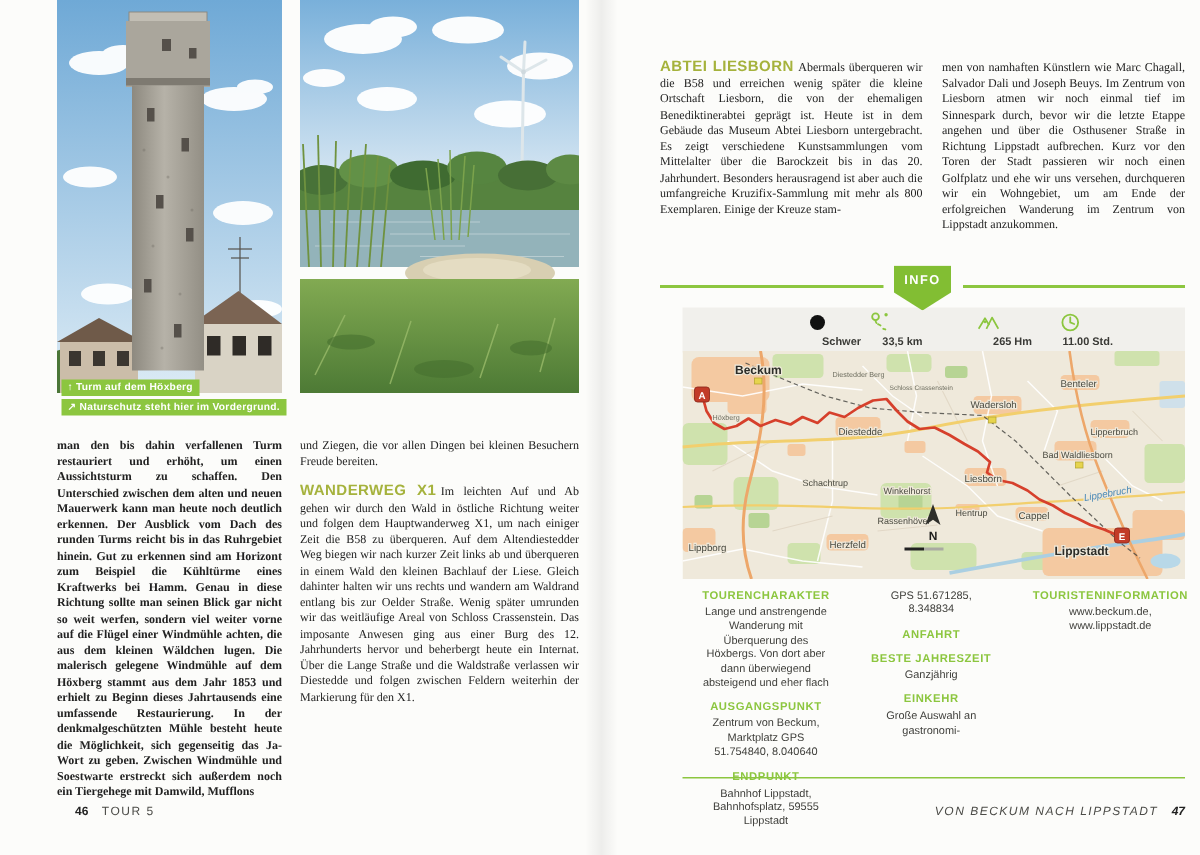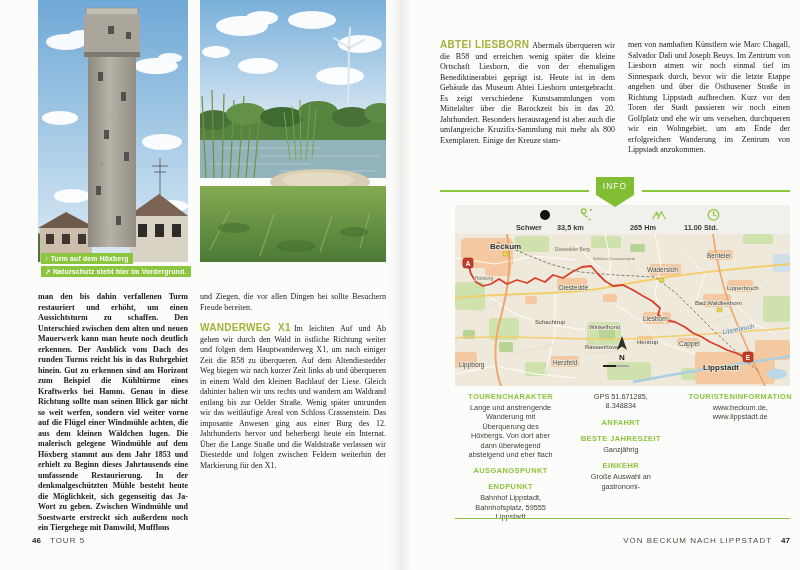--- a/index.html
+++ b/index.html
@@ -22,45 +22,45 @@
     color:#a5b23c;letter-spacing:.3px;margin-right:3px;}
   #lcol1{left:38px;top:292px;width:150px;font-weight:bold;}
   #lcol2{left:200px;top:292px;width:186px;}
   #rcol1{left:440px;top:40px;width:175px;}
   #rcol2{left:628px;top:40px;width:162px;}
   
   .divline{position:absolute;height:1.5px;background:#8cc63f;top:190px;}
   #divl{left:440px;width:149px;}
   #divr{left:642px;width:148px;}
   .badge{position:absolute;left:596px;top:177px;width:38px;height:30px;background:#82be33;
-    clip-path:polygon(0 0,100% 0,100% 60%,50% 100%,0 60%);color:#fff;font-weight:normal;
+    clip-path:polygon(0 0,100% 0,100% 60%,50% 100%,0 60%);color:#fff;font-weight:bold;
     font-size:8.5px;letter-spacing:1px;text-align:center;line-height:19px;z-index:3;}
   
   .stats{position:absolute;left:455px;top:205px;width:335px;height:30px;background:#f1f0ec;}
-  .stat{position:absolute;top:2px;width:58px;text-align:left;}
+  .stat{position:absolute;top:2px;width:58px;text-align:right;}
   .stat .ic{height:15px;display:flex;align-items:center;justify-content:center;}
   .stat .lb{font-size:7.3px;font-weight:bold;color:#3a3a36;margin-top:1px;}
   .dot{width:10px;height:10px;border-radius:50%;background:#111;display:inline-block;}
   
   #map{position:absolute;left:455px;top:234px;width:335px;height:152px;}
   .mlbl{font-family:"Liberation Sans",sans-serif;fill:#4a4a40;paint-order:stroke;
     stroke:#efe9db;stroke-width:1.6px;}
   .mbold{font-weight:bold;fill:#2d2d28;}
   .msmall{fill:#6e6e60;}
   .mblue{fill:#4a88b5;font-style:italic;}
   
   .details{position:absolute;left:452px;top:392px;width:340px;display:flex;gap:9px;}
   .dcol{flex:1;text-align:center;margin-left:16px;}
   .dhead{font-size:7.5px;font-weight:bold;color:#8cc63f;letter-spacing:.4px;margin:7px 0 2px 0;}
   .dhead:first-child{margin-top:0;}
   .dtext{font-size:7.3px;line-height:9.4px;color:#3f3f3b;}
   .rule{position:absolute;left:455px;top:518px;width:335px;height:1px;background:#8cc63f;}
   
   .footer{position:absolute;top:536px;font-size:8px;color:#4c4c48;letter-spacing:1px;}
-  #footl{left:32px;}
+  #footl{left:50px;}
   #footr{right:10px;left:auto;}
   .pnum{font-weight:bold;color:#222;letter-spacing:0;}
   .footer span{margin-right:9px;}
   #footr span{margin-right:0;margin-left:9px;}
 </style>
 </head>
 <body>
 
 <div class="spread">
 
@@ -214,21 +214,21 @@
   </div>
   <div class="caption" style="left:41px;top:266px;">
     <span>↗</span>
     <span>Naturschutz steht hier im Vordergrund.</span>
   </div>
 
   <div class="bodycol" id="lcol1">
     <p>man den bis dahin verfallenen Turm restauriert und erhöht, um einen Aussichtsturm zu schaffen. Den Unterschied zwischen dem alten und neuen Mauerwerk kann man heute noch deutlich erkennen. Der Ausblick vom Dach des runden Turms reicht bis in das Ruhrgebiet hinein. Gut zu erkennen sind am Horizont zum Beispiel die Kühltürme eines Kraftwerks bei Hamm. Genau in diese Richtung sollte man seinen Blick gar nicht so weit werfen, sondern viel weiter vorne auf die Flügel einer Windmühle achten, die aus dem kleinen Wäldchen lugen. Die malerisch gelegene Windmühle auf dem Höxberg stammt aus dem Jahr 1853 und erhielt zu Beginn dieses Jahrtausends eine umfassende Restaurierung. In der denkmalgeschützten Mühle besteht heute die Möglichkeit, sich gegenseitig das Ja-Wort zu geben. Zwischen Windmühle und Soestwarte erstreckt sich außerdem noch ein Tiergehege mit Damwild, Mufflons</p>
   </div>
   <div class="bodycol" id="lcol2">
-    <p>und Ziegen, die vor allen Dingen bei sollte Besuchern Freude bereiten.</p>
+    <p>und Ziegen, die vor allen Dingen bei kleinen Besuchern Freude bereiten.</p>
     <p><span class="runin">WANDERWEG X1</span><span>Im leichten Auf und Ab gehen wir durch den Wald in östliche Richtung weiter und folgen dem Hauptwanderweg X1, um nach einiger Zeit die B58 zu überqueren. Auf dem Altendiestedder Weg biegen wir nach kurzer Zeit links ab und überqueren in einem Wald den kleinen Bachlauf der Liese. Gleich dahinter halten wir uns rechts und wandern am Waldrand entlang bis zur Oelder Straße. Wenig später umrunden wir das weitläufige Areal von Schloss Crassenstein. Das imposante Anwesen ging aus einer Burg des 12. Jahrhunderts hervor und beherbergt heute ein Internat. Über die Lange Straße und die Waldstraße verlassen wir Diestedde und folgen zwischen Feldern weiterhin der Markierung für den X1.</span></p>
   </div>
 
   <div class="footer" id="footl">
     <span class="pnum">46</span><span>TOUR 5</span>
   </div>
 
   <div class="gutter"></div>
 
   <div class="bodycol" id="rcol1">
@@ -396,35 +396,36 @@
       <rect x="148" y="131" width="13" height="2" fill="#222222"></rect>
       <rect x="161" y="131" width="13" height="2" fill="#aaaaa2"></rect>
     </g>
   </svg>
 
   <div class="details">
     <div class="dcol">
       <div class="dhead">TOURENCHARAKTER</div>
       <div class="dtext">Lange und anstrengende Wanderung mit Überquerung des Höxbergs. Von dort aber dann überwiegend absteigend und eher flach</div>
       <div class="dhead">AUSGANGSPUNKT</div>
+      <div class="dtext">Zentrum von Beckum, Marktplatz GPS 51.754840, 8.040640</div>
       <div class="dhead">ENDPUNKT</div>
       <div class="dtext">Bahnhof Lippstadt, Bahnhofsplatz, 59555 Lippstadt</div>
     </div>
     <div class="dcol">
       <div class="dtext">GPS 51.671285, 8.348834</div>
       <div class="dhead">ANFAHRT</div>
       <div class="dhead">BESTE JAHRESZEIT</div>
       <div class="dtext">Ganzjährig</div>
       <div class="dhead">EINKEHR</div>
       <div class="dtext">Große Auswahl an gastronomi-</div>
     </div>
     <div class="dcol">
       <div class="dhead">TOURISTENINFORMATION</div>
       <div class="dtext">www.beckum.de, www.lippstadt.de</div>
     </div>
   </div>
 
   <div class="rule"></div>
-  <div class="footer" id="footr" style="position:absolute;right:10px;">
+  <div class="footer" id="footr" style="position:absolute;right:10px;font-style:italic;">
     <span>VON BECKUM NACH LIPPSTADT</span><span class="pnum">47</span>
   </div>
 
 </div>
 
 </body></html>

